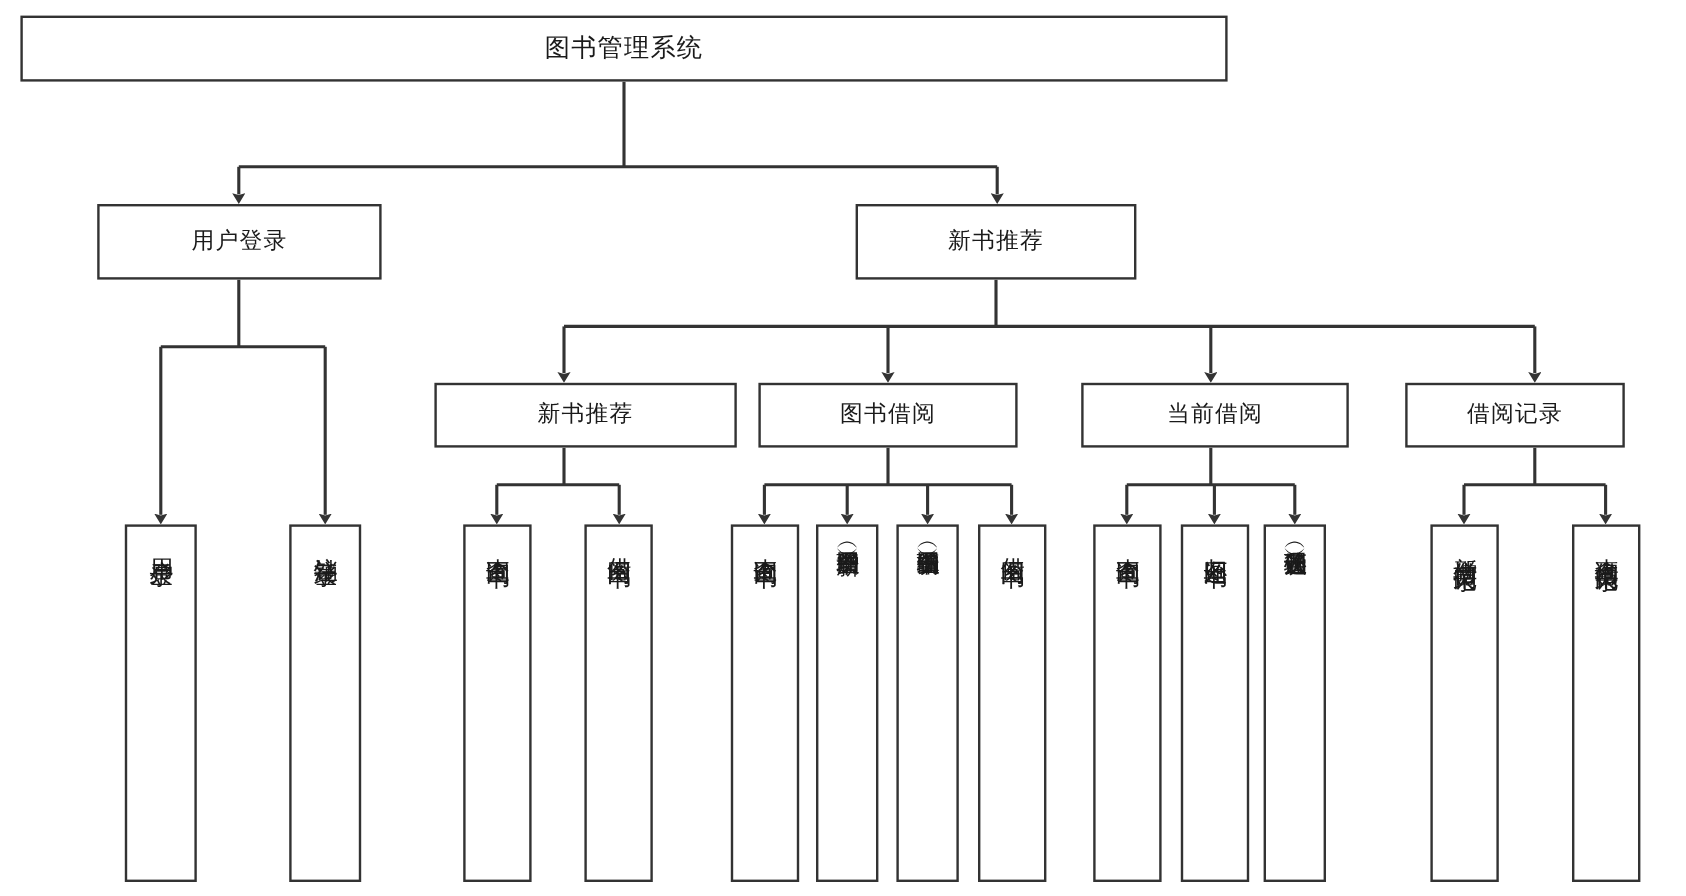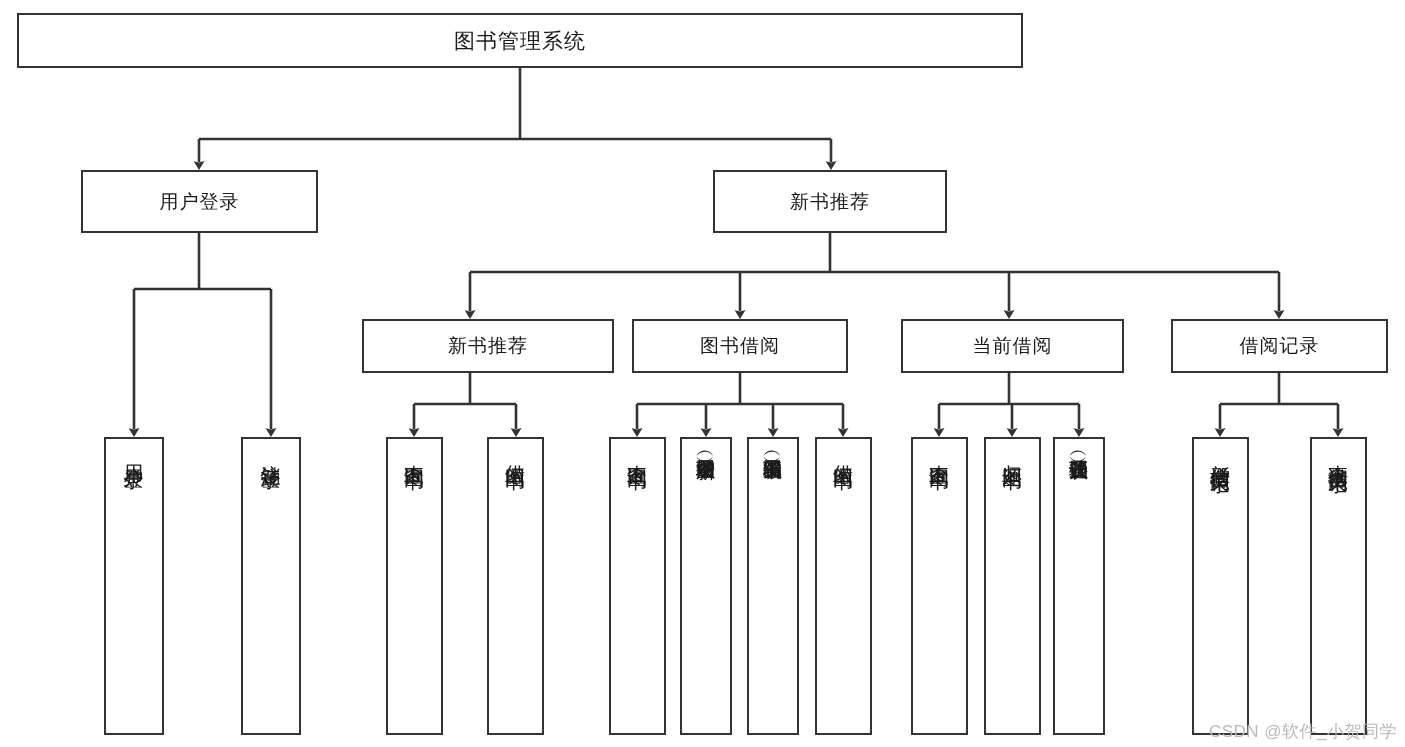--- a/index.html
+++ b/index.html
@@ -162,21 +162,21 @@
 
   <div class="node hbox" style="left:362px; top:319px; width:252px; height:54px;">
     <span class="node-label">新书推荐</span>
   </div>
   <div class="node hbox" style="left:632px; top:319px; width:216px; height:54px;">
     <span class="node-label">图书借阅</span>
   </div>
   <div class="node hbox" style="left:901px; top:319px; width:223px; height:54px;">
     <span class="node-label">当前借阅</span>
   </div>
-  <div class="node hbox" style="left:1171px; top:319px; width:217px; height:54px;">
+  <div class="node hbox" style="left:1171px; top:319px; width:183px; height:54px;">
     <span class="node-label">借阅记录</span>
   </div>
 
   <div class="node leaf" style="left:104px; width:60px;">
     <span class="node-label">用户登录</span>
   </div>
   <div class="node leaf" style="left:241px; width:60px;">
     <span class="node-label">注销登录</span>
   </div>
 
@@ -210,15 +210,14 @@
     <span class="node-label">确认归还（管理员）</span>
   </div>
 
   <div class="node leaf" style="left:1192px; width:57px;">
     <span class="node-label">新增借阅记录</span>
   </div>
   <div class="node leaf" style="left:1310px; width:57px;">
     <span class="node-label">查询借阅记录</span>
   </div>
 
-  <div class="watermark">CSDN @软件_小贺同学</div>
 
 </div>
 
 </body></html>

